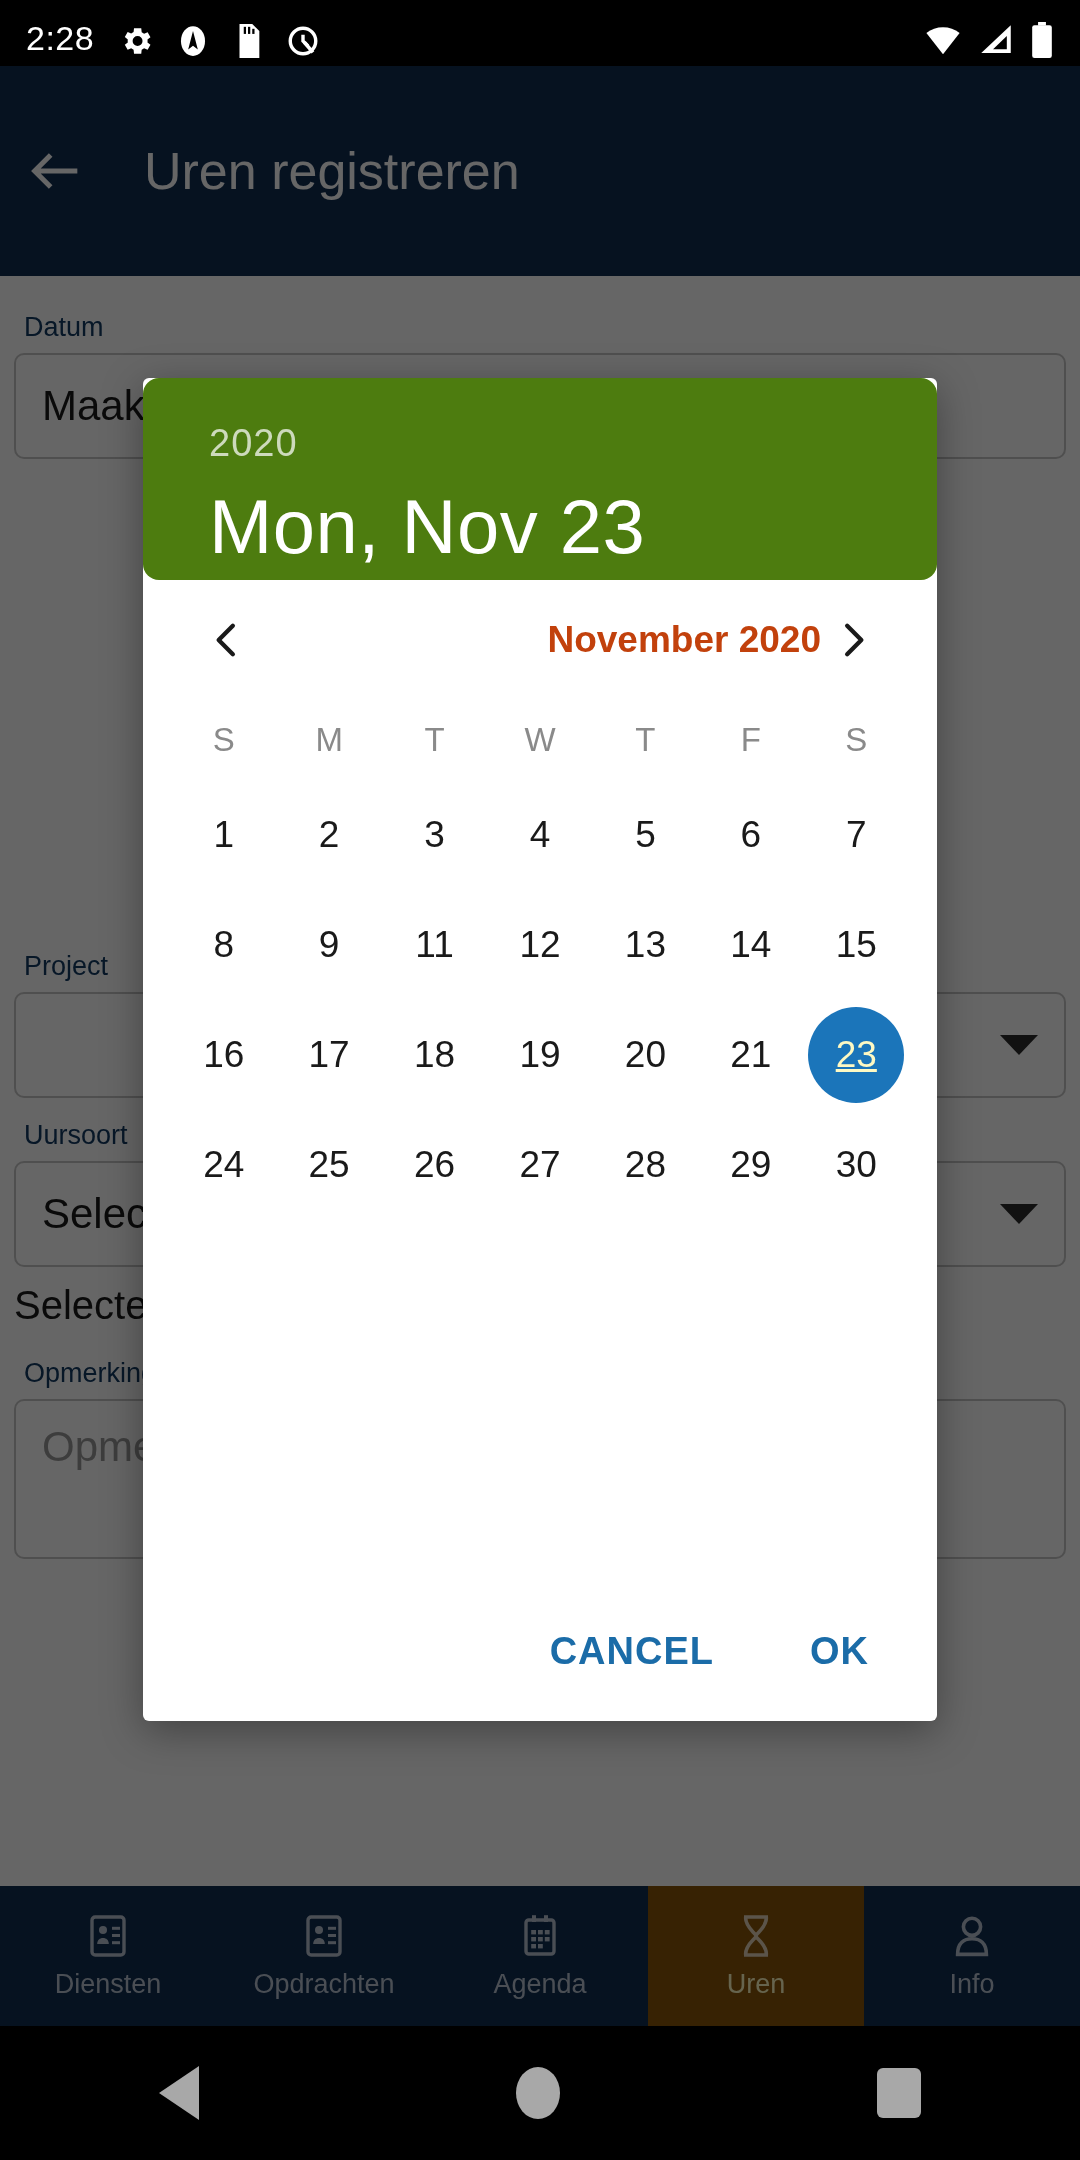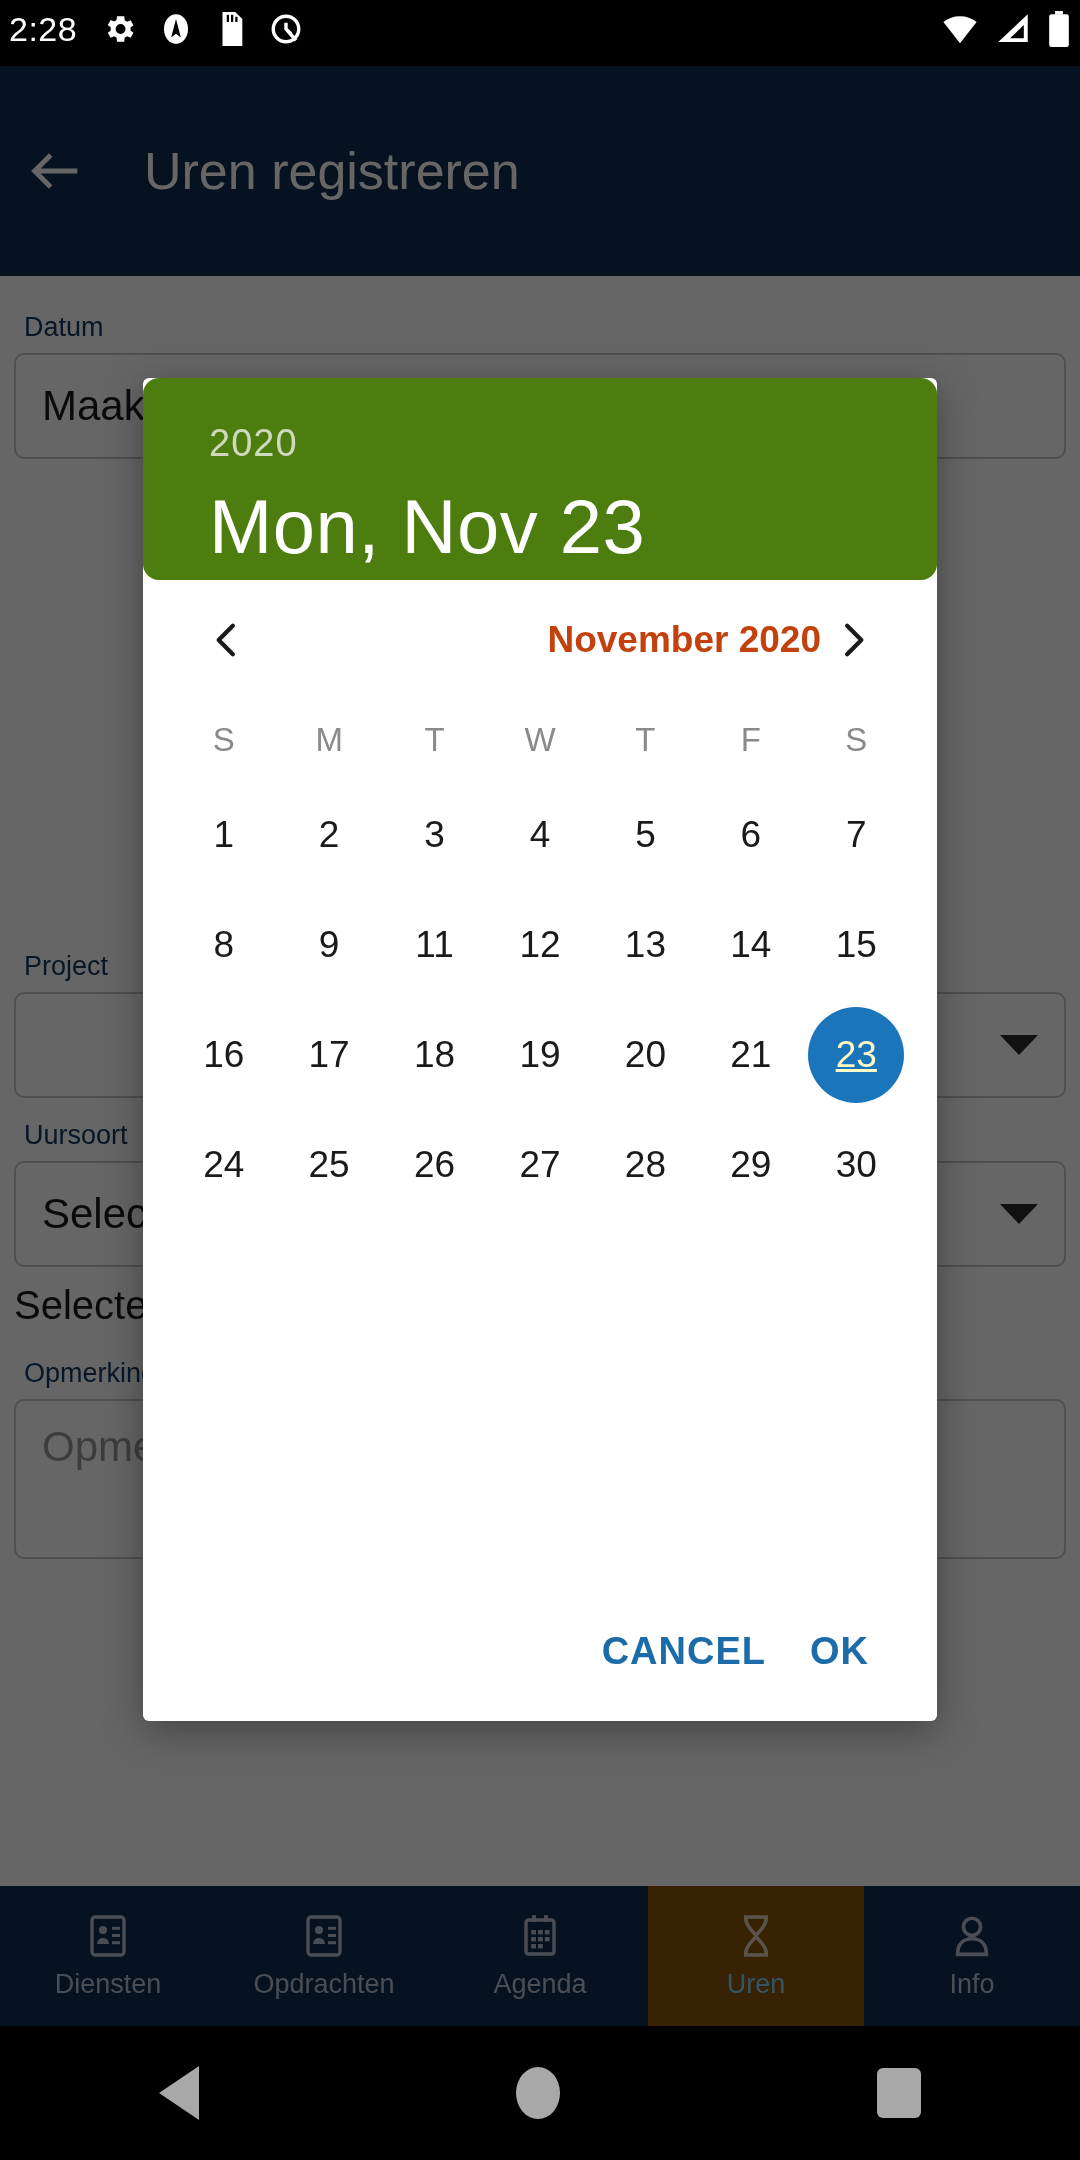--- a/index.html
+++ b/index.html
@@ -13,22 +13,22 @@
     position: relative;
     width: 1080px; height: 2160px;
     background: #000;
   }
 
   
   .statusbar {
     position: absolute; top: 0; left: 0;
     width: 1080px; height: 58px;
     background: #000;
-    display: flex; align-items: center;
-    padding: 0 9px;
+    display: flex; align-items: flex-end;
+    padding: 0 26px;
   }
   .status-clock {
     color: #fff; font-size: 34px; letter-spacing: 0.5px;
     margin-right: 26px;
   }
   .status-left-icons { display: flex; align-items: center; gap: 22px; }
   .status-right { margin-left: auto; display: flex; align-items: center; gap: 16px; }
 
   
   .app {
@@ -76,21 +76,21 @@
     background: #0f2d52;
     display: flex;
   }
   .tab {
     flex: 1; display: flex; flex-direction: column;
     align-items: center; justify-content: center; gap: 9px;
   }
   .tab.active { background: #8a5608; }
   .tab-icon { width: 48px; height: 48px; display:block; }
   .tab-label { color: #b9c4d2; font-size: 27px; }
-  .tab.active .tab-label { color: #7dd3fc; }
+  .tab.active .tab-label { color: #fef9c3; }
 
   
   .scrim {
     position: absolute; top: 66px; left: 0;
     width: 1080px; height: 1960px;
     background: rgba(0,0,0,0.60);
   }
 
   
   .dialog {
@@ -142,21 +142,21 @@
   .day-num {
     width: 96px; height: 96px; border-radius: 50%;
     display: flex; align-items: center; justify-content: center;
     font-size: 37px; color: #1a1a1a;
   }
   .day-num.selected { background: #1b75ba; color: #fef9c3; text-decoration: underline; }
   .dlg-actions {
     position: absolute; left: 0; bottom: 0;
     width: 794px; height: 140px;
     display: flex; align-items: center; justify-content: flex-end;
-    padding-right: 46px; 
+    padding-right: 46px; gap: 52px;
   }
   .action-btn {
     color: #1b6ca8; font-size: 38px; font-weight: 700;
     letter-spacing: 1px; padding: 18px 22px;
   }
 
   
   .navbar {
     position: absolute; bottom: 0; left: 0;
     width: 1080px; height: 134px;

